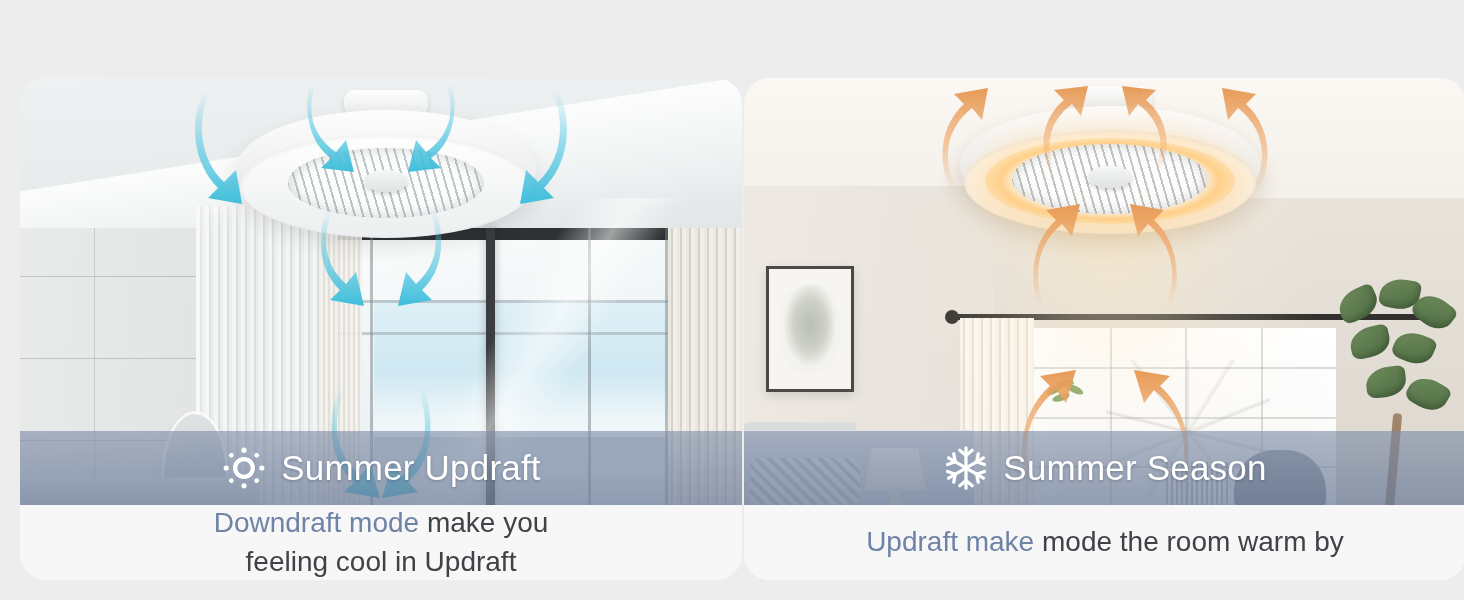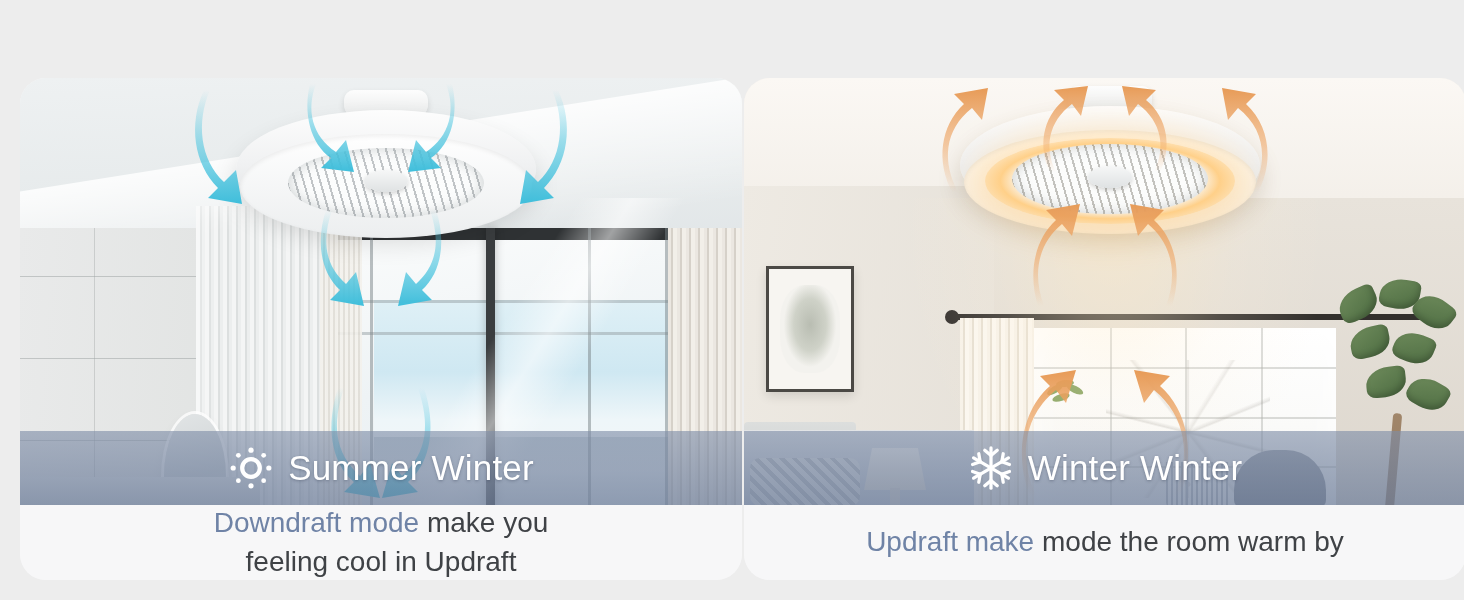--- a/index.html
+++ b/index.html
@@ -422,21 +422,21 @@
             <circle cx="24" cy="5.4" r="2.7" fill="#fff"></circle>
             <circle cx="24" cy="42.6" r="2.7" fill="#fff"></circle>
             <circle cx="5.4" cy="24" r="2.7" fill="#fff"></circle>
             <circle cx="42.6" cy="24" r="2.7" fill="#fff"></circle>
             <circle cx="10.8" cy="10.8" r="2.5" fill="#fff"></circle>
             <circle cx="37.2" cy="10.8" r="2.5" fill="#fff"></circle>
             <circle cx="10.8" cy="37.2" r="2.5" fill="#fff"></circle>
             <circle cx="37.2" cy="37.2" r="2.5" fill="#fff"></circle>
           </svg>
         </span>
-        <span class="band-label">Summer Winter</span>
+        <span class="band-label">Summer Updraft</span>
       </div>
     </div>
 
     <div class="caption">
       <div class="cap-line">
         <span class="cap-accent">Downdraft mode</span><span> make you</span>
       </div>
       <div class="cap-line">feeling cool in Updraft</div>
     </div>
   </div>
@@ -573,21 +573,21 @@
               <g transform="rotate(120 24 24)">
                 <line x1="24" y1="3" x2="24" y2="45"></line>
                 <line x1="24" y1="11" x2="17.5" y2="5.5"></line>
                 <line x1="24" y1="11" x2="30.5" y2="5.5"></line>
                 <line x1="24" y1="37" x2="17.5" y2="42.5"></line>
                 <line x1="24" y1="37" x2="30.5" y2="42.5"></line>
               </g>
             </g>
           </svg>
         </span>
-        <span class="band-label">Winter Winter</span>
+        <span class="band-label">Summer Season</span>
       </div>
     </div>
 
     <div class="caption">
       <div class="cap-line">
         <span class="cap-accent">Updraft make</span><span> mode the room warm by</span>
       </div>
     </div>
   </div>
 

